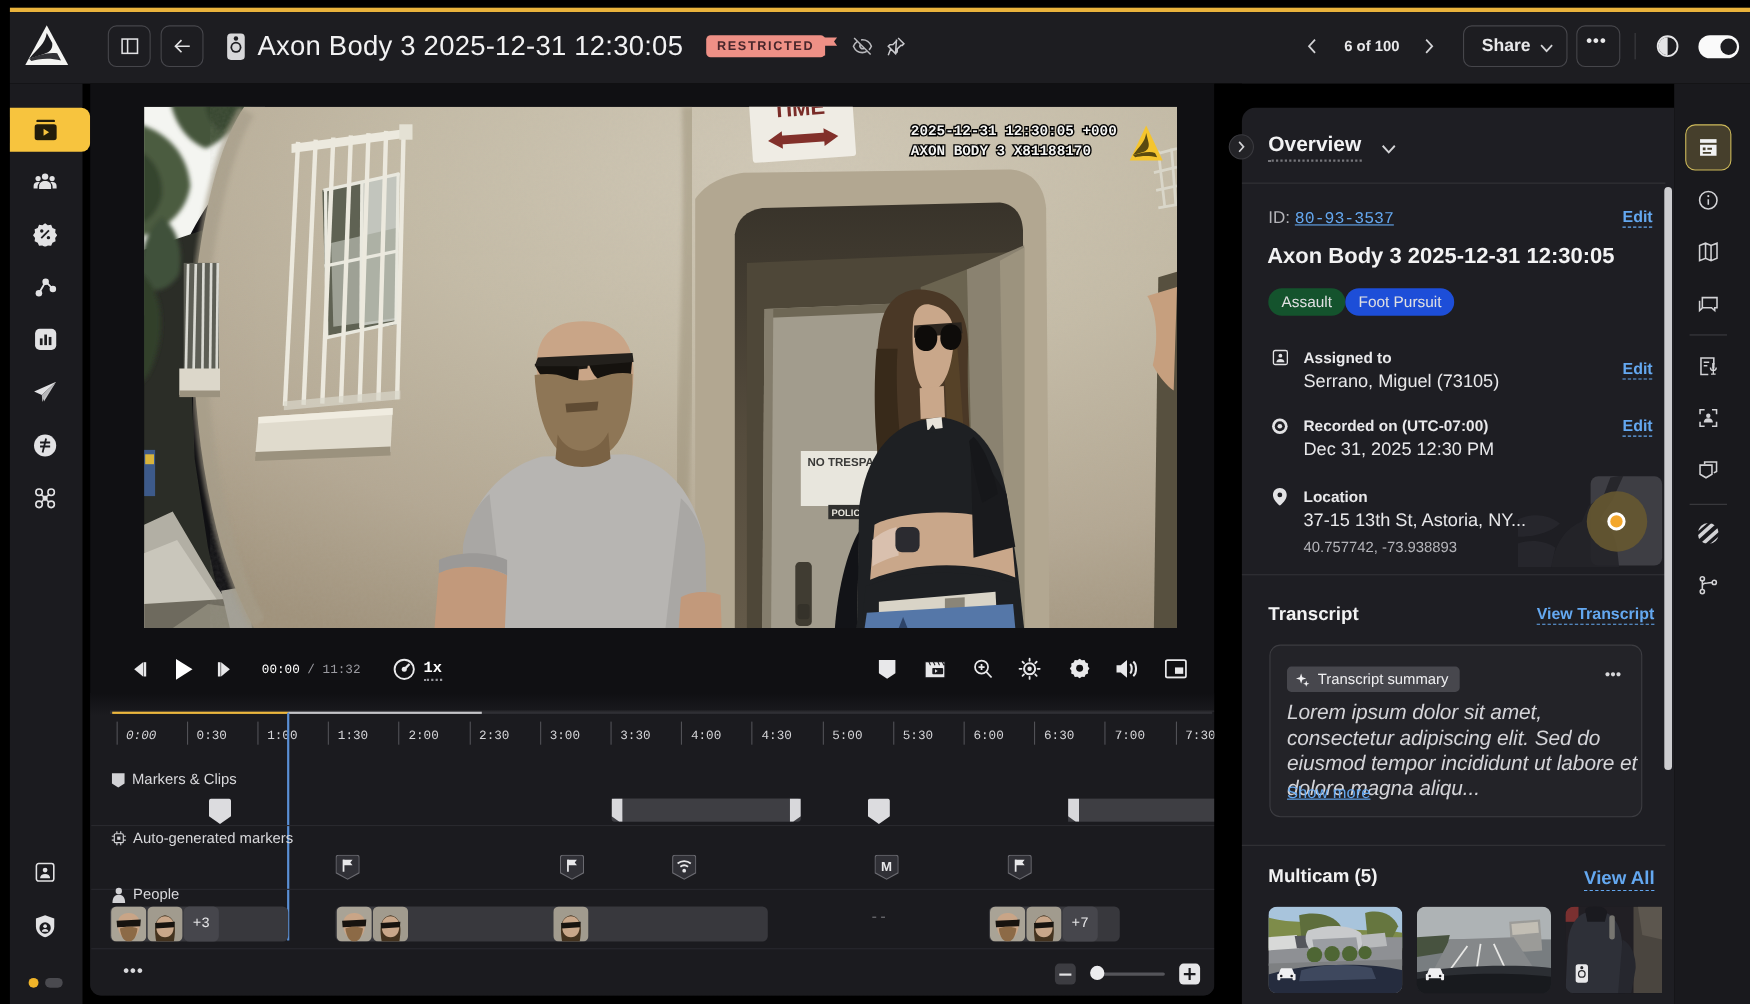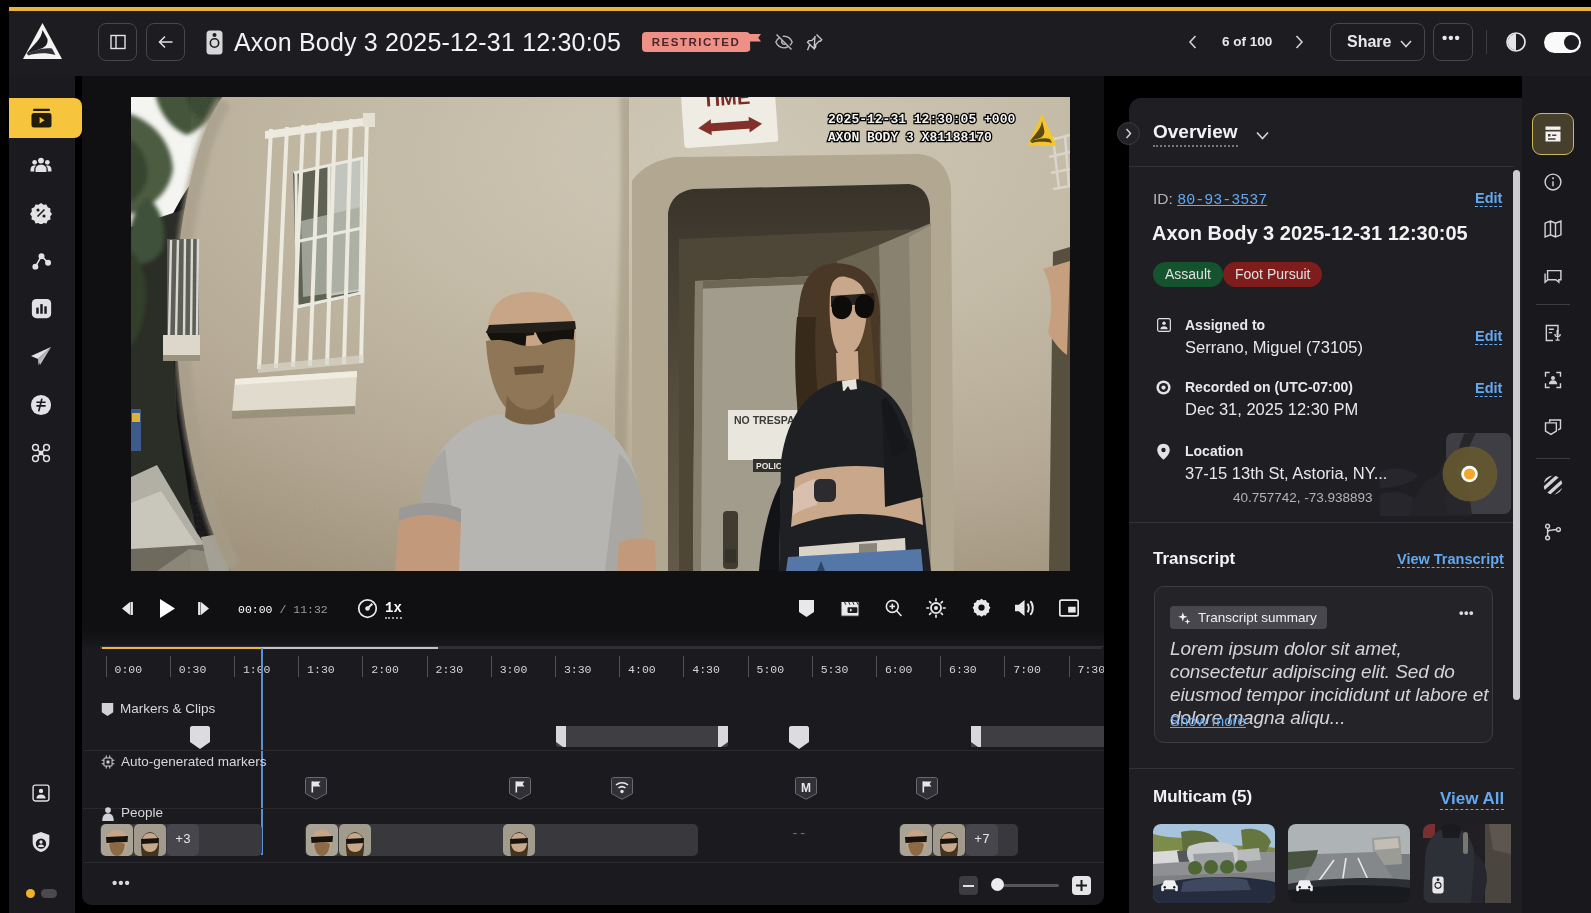--- a/index.html
+++ b/index.html
@@ -401,21 +401,21 @@
   <rect x="1" y="1" width="22" height="19" rx="2" fill="none" stroke="#e8e8ea" stroke-width="2"></rect>
   <rect x="11" y="9" width="9" height="7" fill="#e8e8ea"></rect>
 </svg>
 
 
 <div class="abs" style="left:100px;top:646px;width:1004px;height:1px;background:#2e2e33;"></div>
 <div class="abs" style="left:100px;top:646.5px;width:1002px;height:2.5px;background:#2f2f34;"></div>
 <div class="abs" style="left:102px;top:646.5px;width:160px;height:2.5px;background:#edb73d;"></div>
 <div class="abs" style="left:262px;top:646.5px;width:176px;height:2.5px;background:#c4c4c8;"></div>
 <div class="abs" style="left:105.5px;top:656px;width:1px;height:21px;background:#515156;"></div>
-<div class="abs mono" style="left:114.5px;top:663px;font-size:11.5px;color:#d4d4d7;">0:00</div>
+<div class="abs mono" style="left:114.5px;top:663px;font-size:11.5px;color:#d4d4d7;font-style:italic;">0:00</div>
 <div class="abs" style="left:169.7px;top:656px;width:1px;height:21px;background:#515156;"></div>
 <div class="abs mono" style="left:178.7px;top:663px;font-size:11.5px;color:#d4d4d7;">0:30</div>
 <div class="abs" style="left:233.9px;top:656px;width:1px;height:21px;background:#515156;"></div>
 <div class="abs mono" style="left:242.9px;top:663px;font-size:11.5px;color:#d4d4d7;">1:00</div>
 <div class="abs" style="left:298.1px;top:656px;width:1px;height:21px;background:#515156;"></div>
 <div class="abs mono" style="left:307.1px;top:663px;font-size:11.5px;color:#d4d4d7;">1:30</div>
 <div class="abs" style="left:362.3px;top:656px;width:1px;height:21px;background:#515156;"></div>
 <div class="abs mono" style="left:371.3px;top:663px;font-size:11.5px;color:#d4d4d7;">2:00</div>
 <div class="abs" style="left:426.5px;top:656px;width:1px;height:21px;background:#515156;"></div>
 <div class="abs mono" style="left:435.5px;top:663px;font-size:11.5px;color:#d4d4d7;">2:30</div>
@@ -575,21 +575,21 @@
 
 
 <div class="abs" style="left:1153px;top:190px;font-size:15.5px;color:#b4b4b9;">ID: <span class="blue mono" style="font-size:15px;text-decoration:underline;">80-93-3537</span></div>
 <div class="abs blue" style="left:1475px;top:190px;font-size:14.5px;font-weight:bold;border-bottom:1.5px dashed #64a8f0;">Edit</div>
 
 
 <div class="abs" style="left:1152px;top:222px;font-size:20px;font-weight:bold;color:#f2f2f3;">Axon Body 3 2025-12-31 12:30:05</div>
 
 
 <div class="abs" style="left:1153px;top:262px;height:25px;background:#14532d;border-radius:13px;color:#e0e0e2;font-size:14px;line-height:25px;padding:0 12px;">Assault</div>
-<div class="abs" style="left:1223px;top:262px;height:25px;background:#7f1d1d;border-radius:13px;color:#e0e0e2;font-size:14px;line-height:25px;padding:0 12px;">Foot Pursuit</div>
+<div class="abs" style="left:1223px;top:262px;height:25px;background:#1d4ed8;border-radius:13px;color:#e0e0e2;font-size:14px;line-height:25px;padding:0 12px;">Foot Pursuit</div>
 
 
 <svg class="abs" style="left:1156px;top:317px;" width="16" height="16" viewBox="0 0 24 24" fill="none" stroke="#e2e2e4" stroke-width="1.8">
   <rect x="2.5" y="2.5" width="19" height="19" rx="2.5"></rect>
   <circle cx="12" cy="9.5" r="2.6" fill="#e2e2e4" stroke="none"></circle>
   <path d="M6.5 18.5 c0-3 2.4-4.6 5.5-4.6 s5.5 1.6 5.5 4.6" fill="#e2e2e4" stroke="none"></path>
 </svg>
 <div class="abs" style="left:1185px;top:317px;font-size:14px;font-weight:bold;color:#e8e8ea;">Assigned to</div>
 <div class="abs blue" style="left:1475px;top:328px;font-size:14.5px;font-weight:bold;border-bottom:1.5px dashed #64a8f0;">Edit</div>
 <div class="abs" style="left:1185px;top:338px;font-size:16.5px;color:#e8e8ea;">Serrano, Miguel (73105)</div>
@@ -614,21 +614,21 @@
     <circle cx="90" cy="42" r="27.5" fill="#655731" opacity=".92"></circle>
     <circle cx="89.5" cy="42" r="8.3" fill="#fff"></circle>
     <circle cx="89.5" cy="42" r="5.6" fill="#f3a72c"></circle>
   </svg>
 </div>
 <svg class="abs" style="left:1156px;top:443px;" width="15" height="17" viewBox="0 0 24 27" fill="#e2e2e4">
   <path d="M12 1 C18 1 22 5.5 22 11 C22 18 15 24 12 26.5 C9 24 2 18 2 11 C2 5.5 6 1 12 1 Z M12 7.5 A3.5 3.5 0 1 0 12 14.5 A3.5 3.5 0 1 0 12 7.5 Z"></path>
 </svg>
 <div class="abs" style="left:1185px;top:443px;font-size:14px;font-weight:bold;color:#e8e8ea;">Location</div>
 <div class="abs" style="left:1185px;top:464px;font-size:16.5px;color:#e8e8ea;">37-15 13th St, Astoria, NY...</div>
-<div class="abs" style="left:1185px;top:490px;font-size:13.5px;color:#b4b4b9;margin-left:48px;">40.757742, -73.938893</div>
+<div class="abs" style="left:1185px;top:490px;font-size:13.5px;color:#b4b4b9;">40.757742, -73.938893</div>
 
 <div class="abs" style="left:1129px;top:522px;width:385px;height:1px;background:#323237;"></div>
 
 
 <div class="abs" style="left:1153px;top:549px;font-size:17px;font-weight:bold;color:#f2f2f3;">Transcript</div>
 <div class="abs blue" style="left:1397px;top:551px;font-size:14.5px;font-weight:bold;border-bottom:1.5px dashed #64a8f0;">View Transcript</div>
 <div class="abs" style="left:1154px;top:586px;width:339px;height:157px;background:#232328;border:1px solid #3c3c41;border-radius:10px;"></div>
 <div class="abs" style="left:1170px;top:606px;height:23px;background:#47474d;border-radius:4px;color:#f0f0f2;font-size:13.5px;line-height:23px;padding:0 10px 0 28px;">Transcript summary</div>
 <svg class="abs" style="left:1177px;top:611px;" width="14" height="14" viewBox="0 0 24 24" fill="#f0f0f2">
   <path d="M10 2 L12 8 L18 10 L12 12 L10 18 L8 12 L2 10 L8 8 Z"></path>

